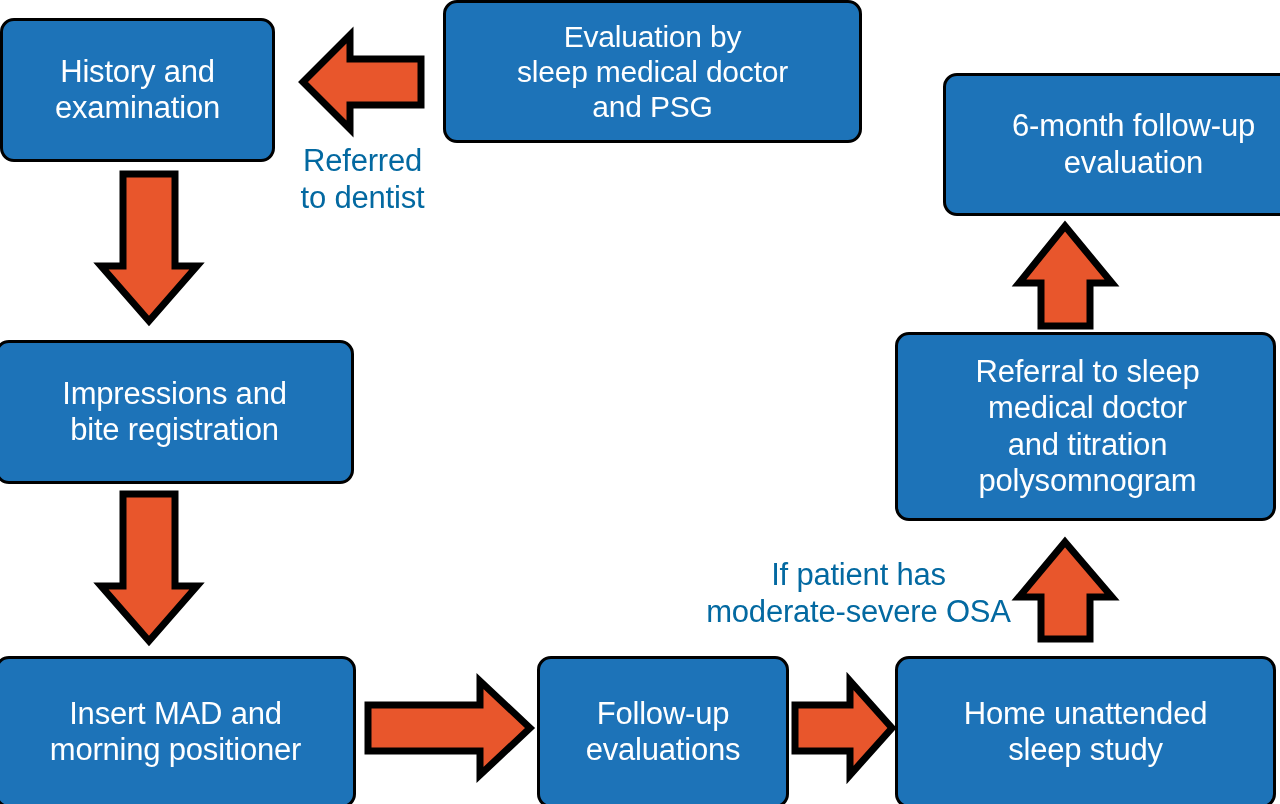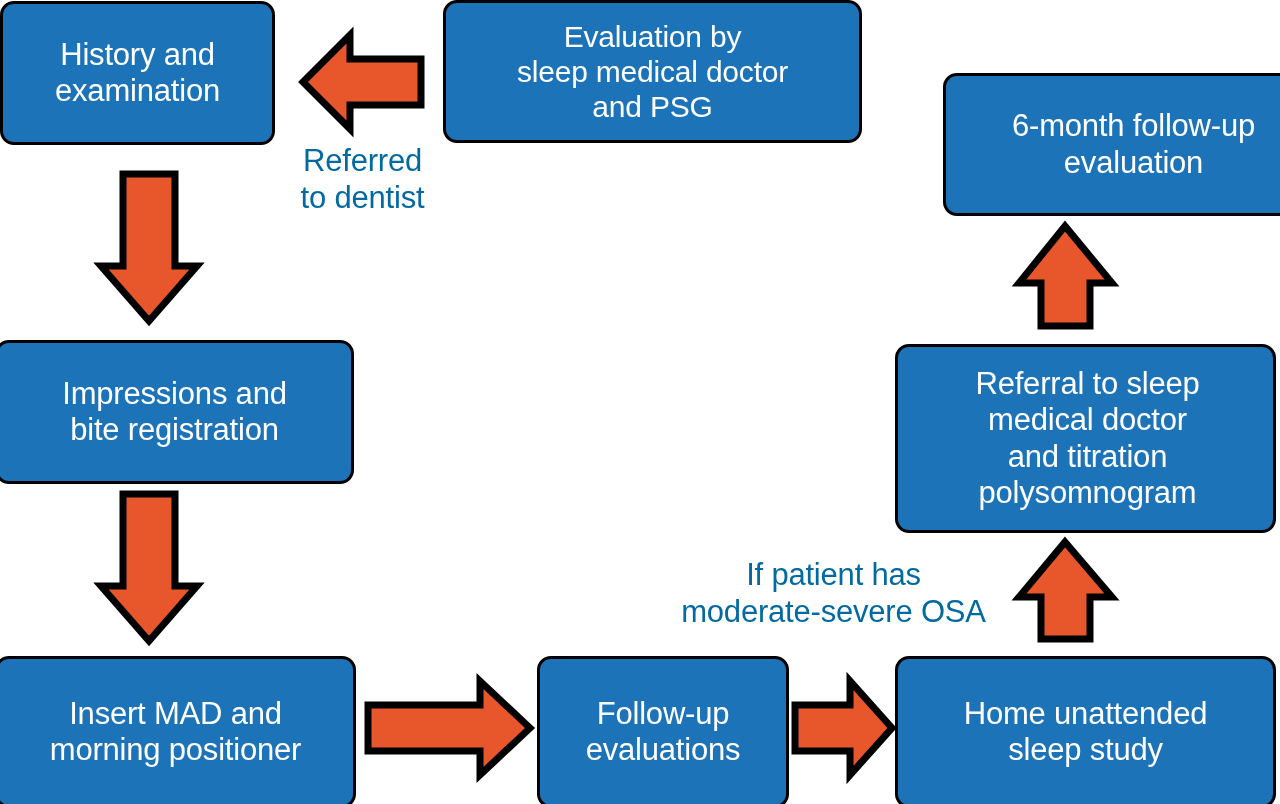--- a/index.html
+++ b/index.html
@@ -58,52 +58,52 @@
     stroke: #000000;
     stroke-width: 7;
     stroke-linejoin: miter;
   }
 </style>
 </head>
 <body>
 
 <div id="canvas">
 
-  <div class="node" style="left:0px; top:1px; width:275px; height:144px;text-align:center;">History and
+  <div class="node" style="left:0px; top:18px; width:275px; height:144px;text-align:center;">History and
 examination</div>
 
   <div class="node" style="left:443px; top:0px; width:419px; height:143px; font-size:30px;">Evaluation by
 sleep medical doctor
 and PSG</div>
 
   <div class="node" style="left:895px; top:73px; width:381px; height:143px;margin-left:48px;">6-month follow-up
 evaluation</div>
 
   <div class="node" style="left:-5px; top:340px; width:359px; height:144px;">Impressions and
 bite registration</div>
 
-  <div class="node" style="left:895px; top:344px; width:381px; height:189px;padding-left:12px;">Referral to sleep
+  <div class="node" style="left:895px; top:332px; width:381px; height:189px;padding-left:12px;">Referral to sleep
 medical doctor
 and titration
 polysomnogram</div>
 
   <div class="node" style="left:-5px; top:656px; width:361px; height:152px;">Insert MAD and
 morning positioner</div>
 
   <div class="node" style="left:537px; top:656px; width:252px; height:152px;">Follow-up
 evaluations</div>
 
   <div class="node" style="left:895px; top:656px; width:381px; height:152px;">Home unattended
 sleep study</div>
 
   <div class="edge-label" style="left:265px; top:142px; width:195px;">Referred
 to dentist</div>
 
 
-  <div class="edge-label" style="left:651px; top:556px; width:365px;">If patient has
+  <div class="edge-label" style="left:676px; top:556px; width:365px;">If patient has
 moderate-severe OSA</div>
 
   <div class="arrow" style="left:303px; top:31px; width:118px; height:102px;">
     <svg viewBox="0 0 118 102" preserveAspectRatio="none">
       <polygon points="0,51 47,4 47,28 118,28 118,74 47,74 47,98"></polygon>
     </svg>
   </div>
 
   <div class="arrow" style="left:97px; top:174px; width:104px; height:147px;">
     <svg viewBox="0 0 104 147" preserveAspectRatio="none">

